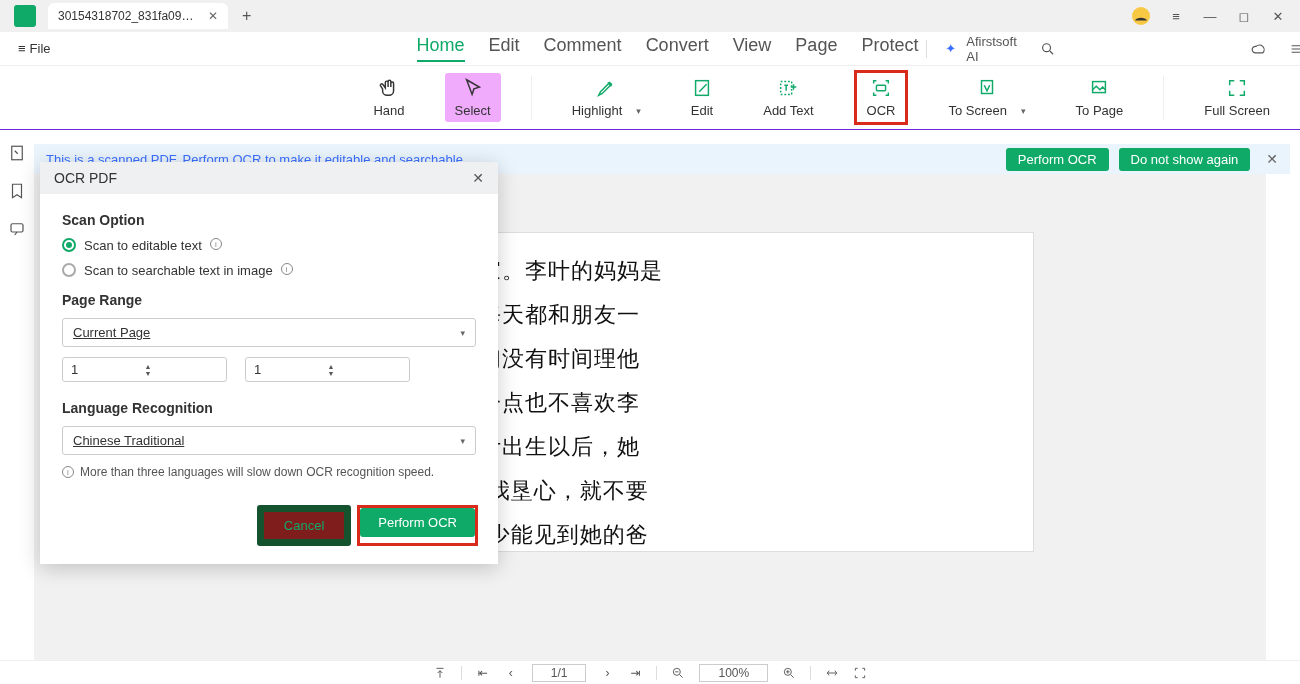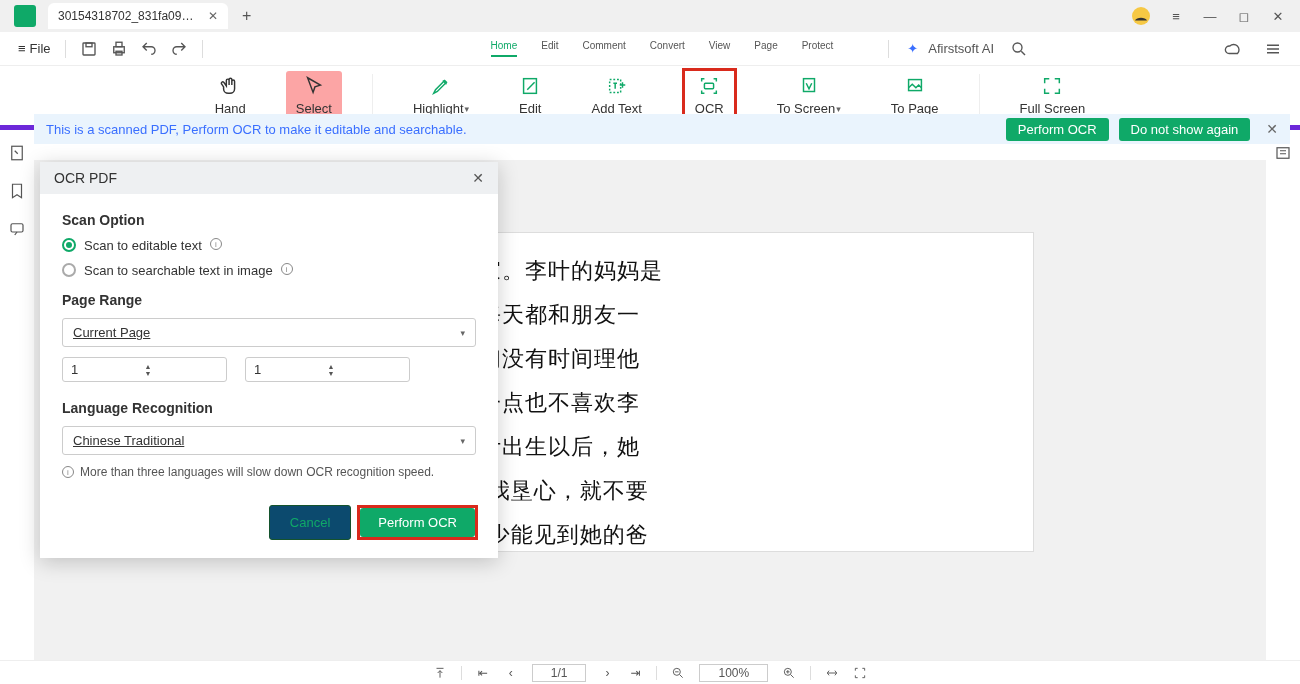--- a/index.html
+++ b/index.html
@@ -15,38 +15,38 @@
 .titlebar-right { margin-left: auto; display: flex; align-items: center; gap: 18px; padding-right: 14px; }
 .tbicon { width: 16px; height: 16px; display: inline-flex; align-items: center; justify-content: center; color: #555; }
 .tb-yellow { width: 18px; height: 18px; background: #f6c844; border-radius: 50%; display:flex;align-items:center;justify-content:center;}
 
 
 .menubar { height: 34px; display: flex; align-items: center; padding: 0 12px; border-bottom: 1px solid #eee; }
 .file-btn { display: flex; align-items: center; gap: 4px; padding: 4px 6px; font-size: 13px; color: #333; }
 .mb-sep { width: 1px; height: 18px; background: #ddd; margin: 0 8px; }
 .mb-icon { width: 18px; height: 18px; display:inline-flex;align-items:center;justify-content:center;color:#555;margin:0 6px; cursor:pointer;}
 .top-tabs { display:flex; gap:24px; margin-left: 280px; }
-.top-tab { font-size: 10px; color: #555; cursor:pointer; padding-bottom: 4px; }
+.top-tab { font-size: 18px; color: #555; cursor:pointer; padding-bottom: 4px; }
 .top-tab.active { color: #0fa968; border-bottom: 2px solid #0fa968; }
 .ai-right { margin-left:auto; display:flex; align-items:center; gap:10px; }
 .ai-lbl { color:#555; font-size:13px; }
 .star { color:#3a6fff;}
 
 
-.ribbon { height: 64px; display:flex; align-items:center; justify-content:center; gap:30px; border-bottom:5px solid #6d28d9; padding: 0 20px; }
+.ribbon { height: 64px; display:flex; align-items:center; justify-content:flex-end; gap:30px; border-bottom:1px solid #6d28d9; padding: 0 20px; }
 .rb-item { display:flex; flex-direction:column; align-items:center; gap:4px; padding:4px 10px; cursor:pointer; font-size:13px; color:#333; border-radius:3px; }
-.rb-item.sel { background:#fca5a5; }
+.rb-item.sel { background:#f0abfc; }
 .rb-icon { width:22px; height:22px; display:inline-flex; align-items:center; justify-content:center; }
 .rb-ocr-box { border:3px solid #d92a1c; padding:0; }
 .rb-sep { width:1px; height:44px; background:#eee; }
-.rb-label { display:flex; align-items:center; gap:1px; }
+.rb-label { display:flex; align-items:center; gap:14px; }
 .chev { font-size:9px; color:#666; }
 
 
-.banner { position:absolute; top:114px; left:34px; right:10px; height:30px; background:#eaf4fd; display:flex; align-items:center; padding:0 12px; font-size:13px; color:#3a6fff; z-index:1;}
+.banner { position:absolute; top:144px; left:34px; right:10px; height:30px; background:#eaf4fd; display:flex; align-items:center; padding:0 12px; font-size:13px; color:#3a6fff; z-index:1;}
 .banner-actions { margin-left:auto; display:flex; align-items:center; gap:10px; }
 .banner-btn { background:#0fa968; color:#fff; border-radius:3px; padding:4px 12px; font-size:13px; cursor:pointer; border:none; }
 .banner-x { color:#666; cursor:pointer; font-size:14px; margin-left:6px; }
 
 
 .siderail { position:absolute; left:0; top:130px; width:34px; height:530px; display:flex; flex-direction:column; align-items:center; gap:20px; padding-top:14px; }
 .siderail-right { position:absolute; right:0; top:130px; width:34px; display:flex; flex-direction:column; align-items:center; padding-top:14px;}
 .sr-icon { width:18px; height:18px; color:#555; cursor:pointer; }
 
 
@@ -66,21 +66,21 @@
 .info-ic { width:12px;height:12px;border:1px solid #888;border-radius:50%;display:inline-flex;align-items:center;justify-content:center;font-size:8px;color:#888;}
 .select { border:1px solid #ccc; border-radius:3px; padding:6px 10px; font-size:13px; display:flex; align-items:center; }
 .select .sv { flex:1;text-decoration:underline; }
 .select .ar { font-size:9px; color:#666; }
 .range-row { display:flex; gap:18px; margin-top:10px;}
 .spin { width:165px; border:1px solid #ccc; border-radius:3px; padding:4px 8px; display:flex; align-items:center; }
 .spin span { flex:1; }
 .spin .arrs { display:flex; flex-direction:column; font-size:7px; color:#555; line-height:7px; }
 .hint { display:flex; align-items:center; gap:6px; font-size:12px; color:#555; margin-top:10px;}
 .dlg-foot { display:flex; justify-content:flex-end; gap:6px; padding:10px 20px 18px; }
-.btn-outline { border:1px solid #14532d; color:#0fa968; background:#0c4a6e; padding:6px 20px; border-radius:3px; cursor:pointer; font-size:13px; }
+.btn-outline { border:7px solid #14532d; color:#0fa968; background:#7f1d1d; padding:6px 20px; border-radius:3px; cursor:pointer; font-size:13px; }
 .btn-primary { background:#0fa968; color:#fff; border:none; padding:7px 18px; border-radius:3px; cursor:pointer; font-size:13px; }
 .hl-red { border:3px solid #d92a1c; padding:0; display:inline-block; }
 
 
 .status { position:absolute; left:0; bottom:0; right:0; height:24px; border-top:1px solid #eee; display:flex; align-items:center; justify-content:center; gap:14px; font-size:12px; color:#555; }
 .status .box { border:1px solid #ccc; padding:1px 18px;text-align:center; }
 .sb-ic { width:14px;height:14px;display:inline-flex;align-items:center;justify-content:center;}
 .sb-sep { width:1px; height:14px; background:#ddd; }
 svg { width:100%; height:100%; }
 </style>

